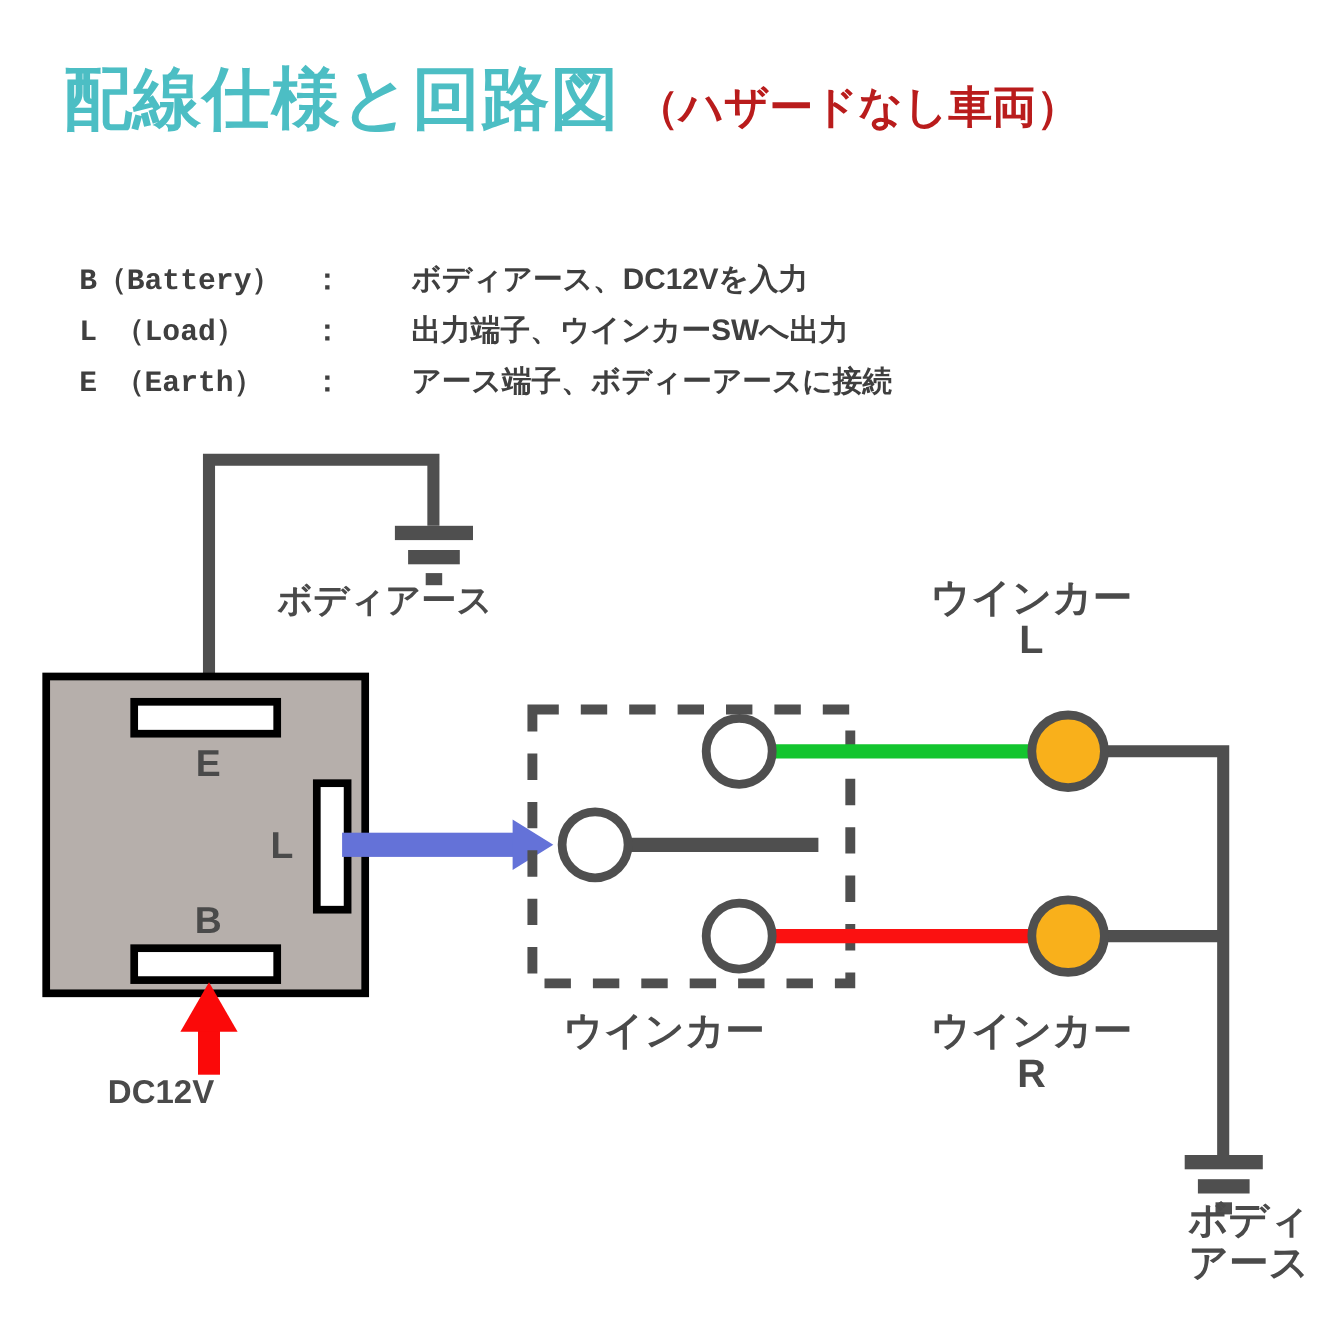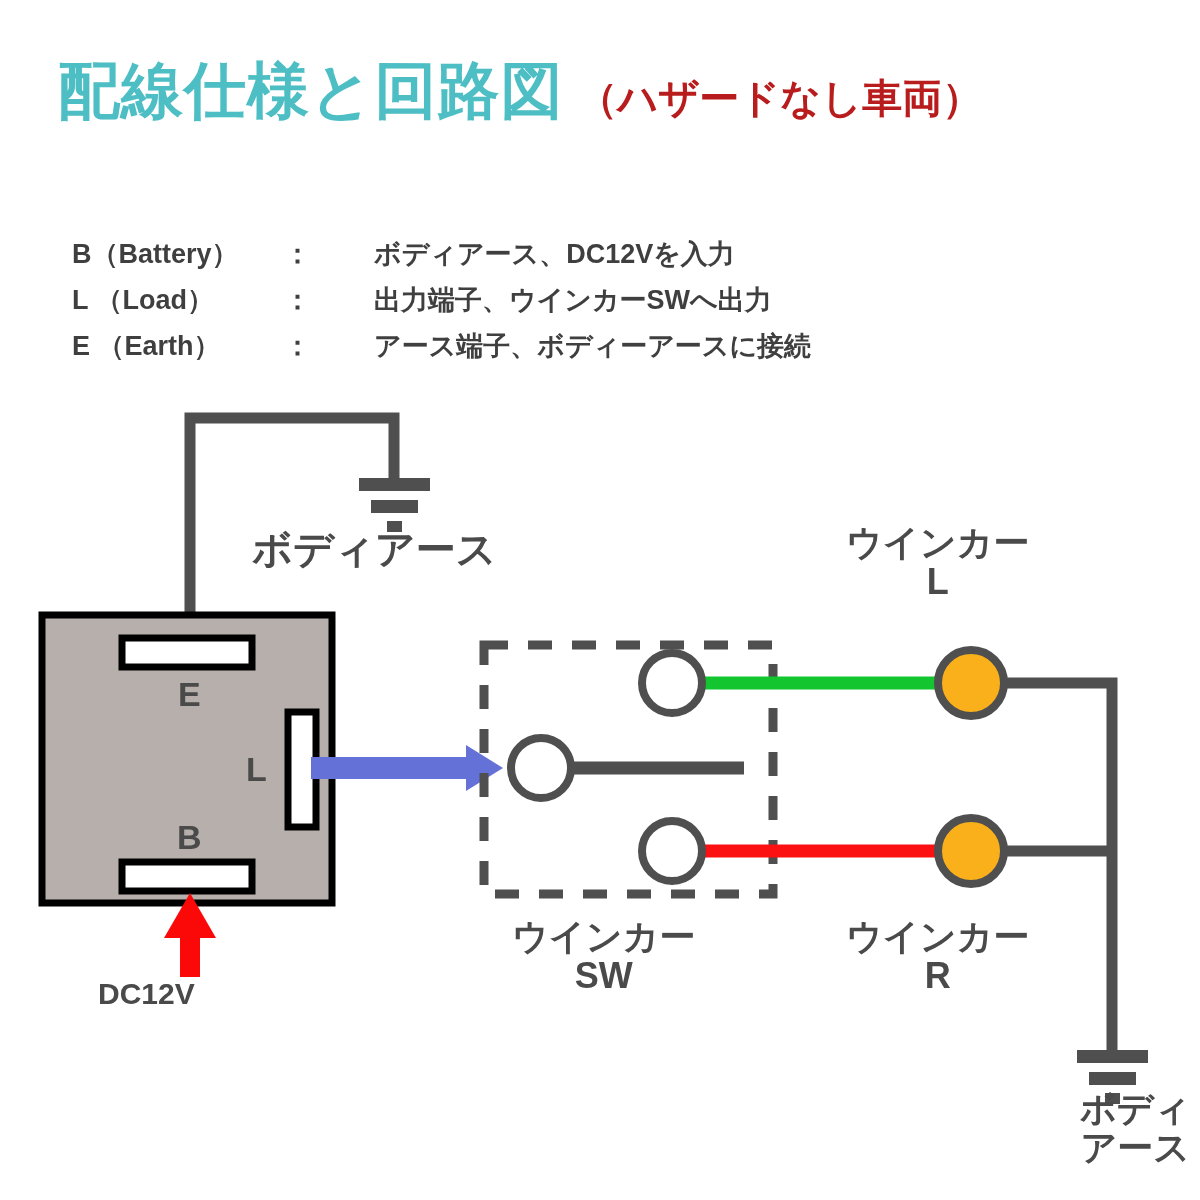--- a/index.html
+++ b/index.html
@@ -55,20 +55,21 @@
     display: flex;
     align-items: baseline;
     height: 46px;
     white-space: nowrap;
   }
   .legend-term {
     width: 212px;
     font-size: 27px;
     font-weight: bold;
     color: #3f3f3f;
+    font-family: Liberation Mono, monospace;
   }
   .legend-colon {
     width: 90px;
     font-size: 27px;
     font-weight: bold;
     color: #3f3f3f;
   }
   .legend-desc {
     font-size: 27px;
     font-weight: bold;
@@ -86,21 +87,21 @@
 
   
   .dlabel {
     position: absolute;
     font-weight: bold;
     color: #4a4a4a;
     text-align: center;
     white-space: nowrap;
     line-height: 1.08;
   }
-  .lbl-body-earth-top { left: 252px; top: 528px; font-size: 40px; }
+  .lbl-body-earth-top { left: 252px; top: 528px; font-size: 32px; }
   .lbl-winker-l       { left: 846px; top: 524px; font-size: 36px; }
   .lbl-winker-r       { left: 846px; top: 918px; font-size: 36px; }
   .lbl-winker-sw      { left: 512px; top: 918px; font-size: 36px; }
   .lbl-dc12v          { left: 98px;  top: 978px; font-size: 30px; }
   .lbl-body-earth-bot { left: 1032px; top: 1090px; font-size: 36px; margin-left: 48px; }
 
   
   .term-letter {
     position: absolute;
     font-size: 34px;
@@ -205,21 +206,20 @@
     <div>L</div>
   </div>
 
   <div class="dlabel lbl-winker-r">
     <div>ウインカー</div>
     <div>R</div>
   </div>
 
   <div class="dlabel lbl-winker-sw">
     <div>ウインカー</div>
-    <div>SW</div>
   </div>
 
   <div class="dlabel lbl-dc12v">
     <div>DC12V</div>
   </div>
 
   <div class="dlabel lbl-body-earth-bot">
     <div>ボディ</div>
     <div>アース</div>
   </div>

